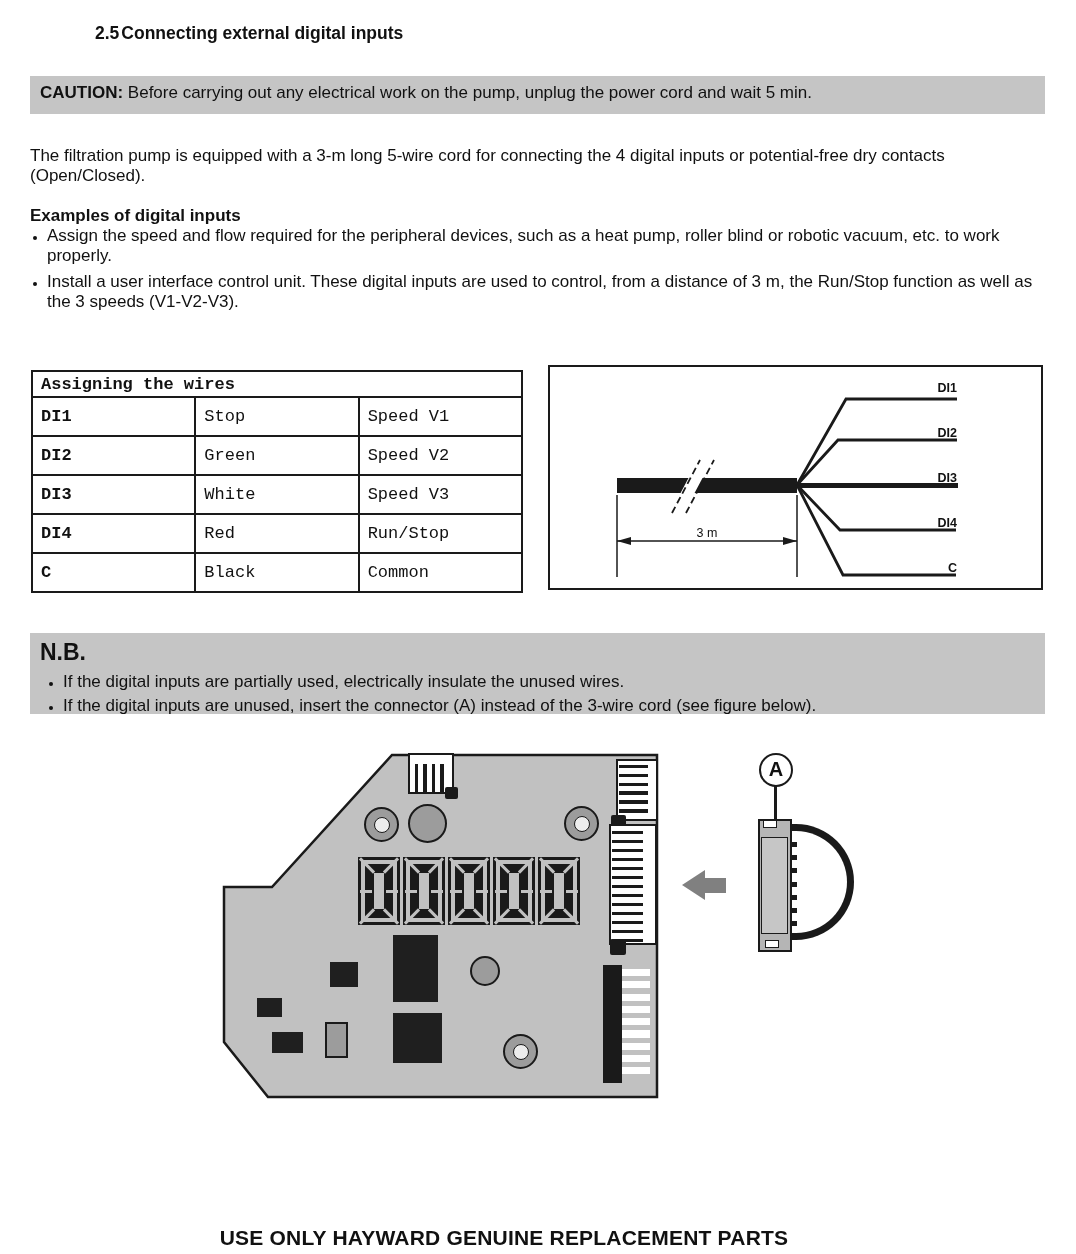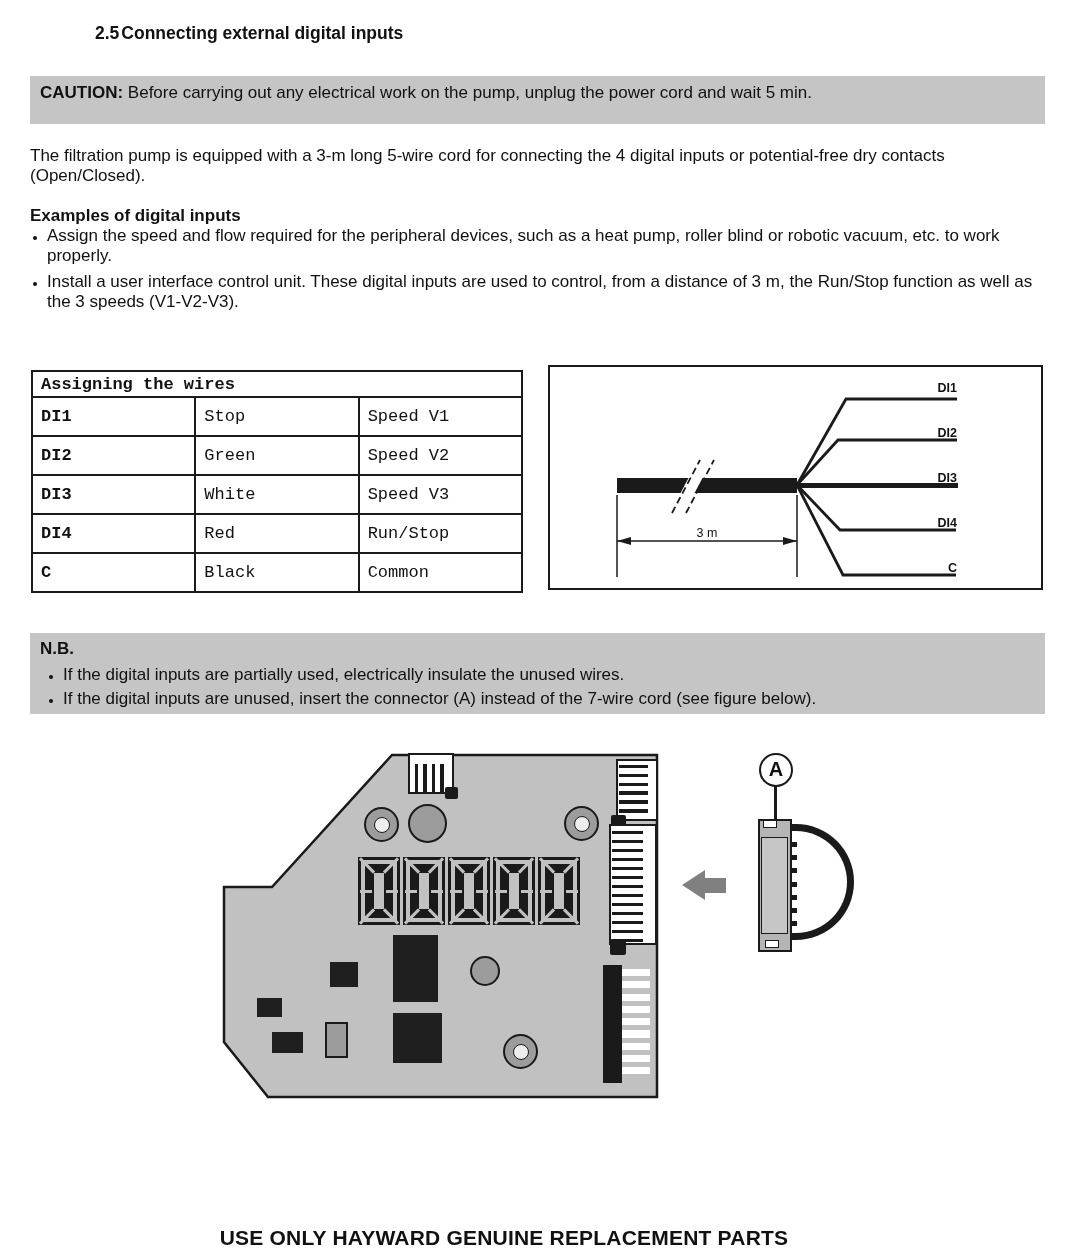--- a/index.html
+++ b/index.html
@@ -7,21 +7,21 @@
     position:relative; width:1076px; height:1254px; background:#ffffff;
     font-family:"Liberation Sans", sans-serif; color:#111; overflow:hidden;
   }
   .abs { position:absolute; }
 
   
   #heading { left:95px; top:23px; font-size:17.5px; font-weight:bold; }
   #heading .num { margin-right:2px; }
 
   .graybox { background:#c5c5c5; left:30px; width:1015px; box-sizing:border-box; }
-  #caution { top:76px; height:48px; padding:7px 10px 0 10px; font-size:17px; }
+  #caution { top:76px; height:38px; padding:7px 10px 0 10px; font-size:17px; }
   #caution b { font-weight:bold; }
 
   #intro { left:30px; top:146px; width:1016px; font-size:17px; line-height:19.5px; }
 
   #examples-h { left:30px; top:206px; font-size:17px; font-weight:bold; }
   #examples { left:30px; top:226px; width:1016px; }
   #examples ul, #nb ul { margin:0; padding:0 0 0 17px; list-style:disc; }
   #examples li { font-size:17px; line-height:19.5px; margin-bottom:7px; }
   #examples li::marker, #nb li::marker { font-size:12px; }
 
@@ -32,21 +32,21 @@
   #wtable .thead td { height:24px; font-weight:bold; }
   #wtable td.c1 { font-weight:bold; }
 
   
   #wirebox { left:548px; top:365px; width:495px; height:225px; border:2px solid #1a1a1a; box-sizing:border-box; background:#fff; }
   .wlabel { position:absolute; left:877px; width:80px; text-align:right; font-size:12.5px; font-weight:bold; }
   #dim3m { left:682px; top:526px; width:50px; text-align:center; font-size:12.5px; background:#fff; }
 
   
   #nb { top:633px; height:81px; padding:6px 10px 0 10px; }
-  #nb .t { font-size:17px; font-weight:bold; margin-bottom:4px; }
+  #nb .t { font-size:23px; font-weight:bold; margin-bottom:4px; }
   #nb li { font-size:17px; line-height:24px;margin-left:6px; }
 
   
   #pcbsvg { left:180px; top:740px; width:500px; height:375px; }
   .chip { position:absolute; background:#1f1f1f; }
   .donut { position:absolute; width:35px; height:35px; border:2.5px solid #1a1a1a; border-radius:50%;
            background:#9c9c9c; box-sizing:border-box; }
   .donut::after { content:""; position:absolute; left:50%; top:50%; width:16px; height:16px; margin:-8px 0 0 -8px;
            background:#ededed; border:1.5px solid #1a1a1a; border-radius:50%; box-sizing:border-box; }
   .gcirc { position:absolute; border:2.5px solid #1a1a1a; border-radius:50%; background:#9c9c9c; box-sizing:border-box; }
@@ -174,21 +174,21 @@
   <div class="abs wlabel" style="top:426px">DI2</div>
   <div class="abs wlabel" style="top:471px">DI3</div>
   <div class="abs wlabel" style="top:516px">DI4</div>
   <div class="abs wlabel" style="top:561px">C</div>
   <div class="abs" id="dim3m">3 m</div>
 
   <div class="abs graybox" id="nb">
     <div class="t">N.B.</div>
     <ul>
       <li>If the digital inputs are partially used, electrically insulate the unused wires.</li>
-      <li>If the digital inputs are unused, insert the connector (A) instead of the 7-wire cord (see figure below).</li>
+      <li>If the digital inputs are unused, insert the connector (A) instead of the 3-wire cord (see figure below).</li>
     </ul>
   </div>
 
   <svg class="abs" id="pcbsvg" viewBox="0 0 500 375">
     <polygon points="212,15 477,15 477,357 88,357 44,302 44,147 92,147" fill="#c1c1c1" stroke="#1a1a1a" stroke-width="2.5"></polygon>
   </svg>
 
   <div class="abs" id="tlconn">
       <div class="teeth"></div>
     </div>

